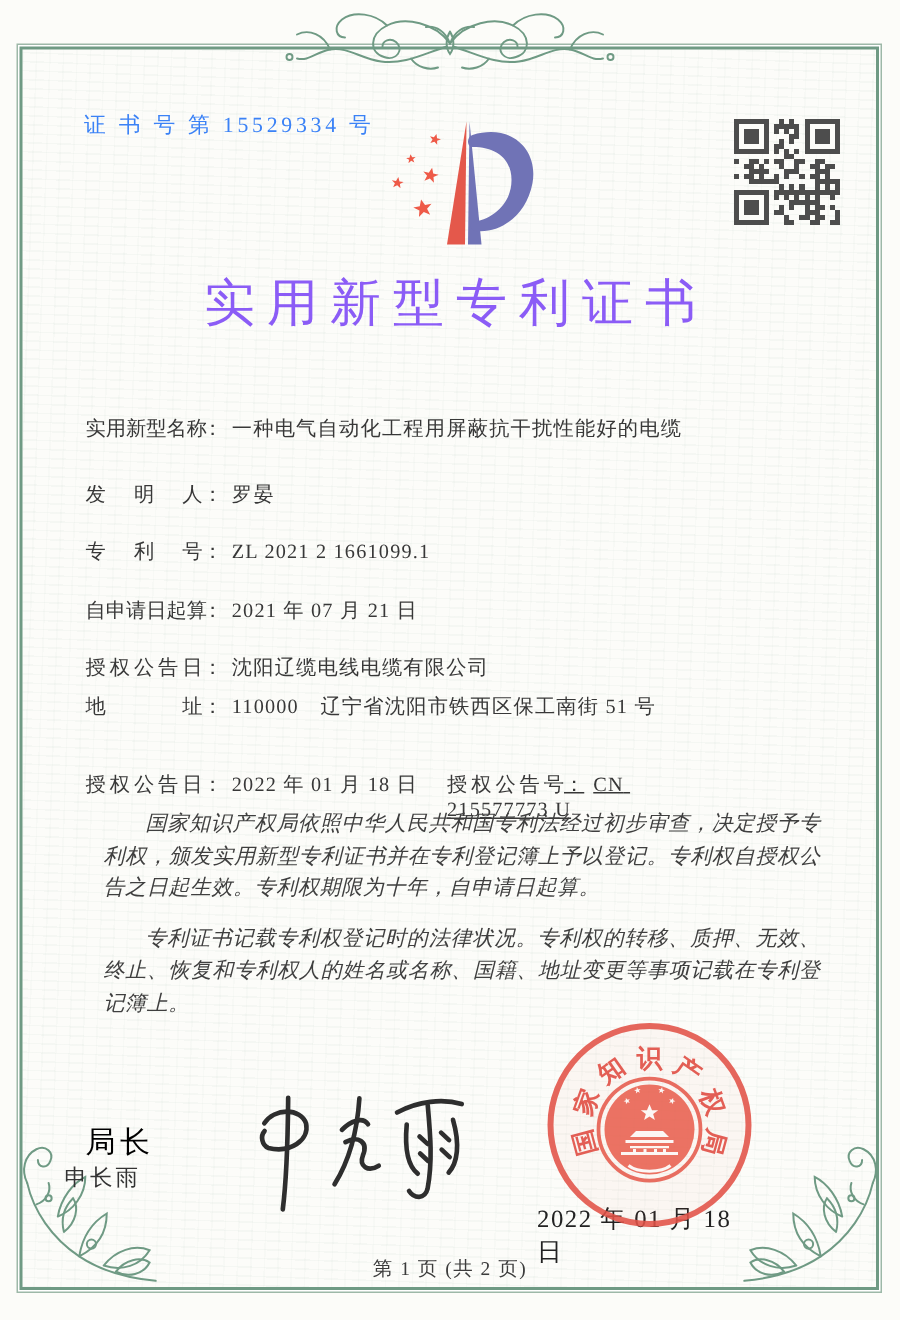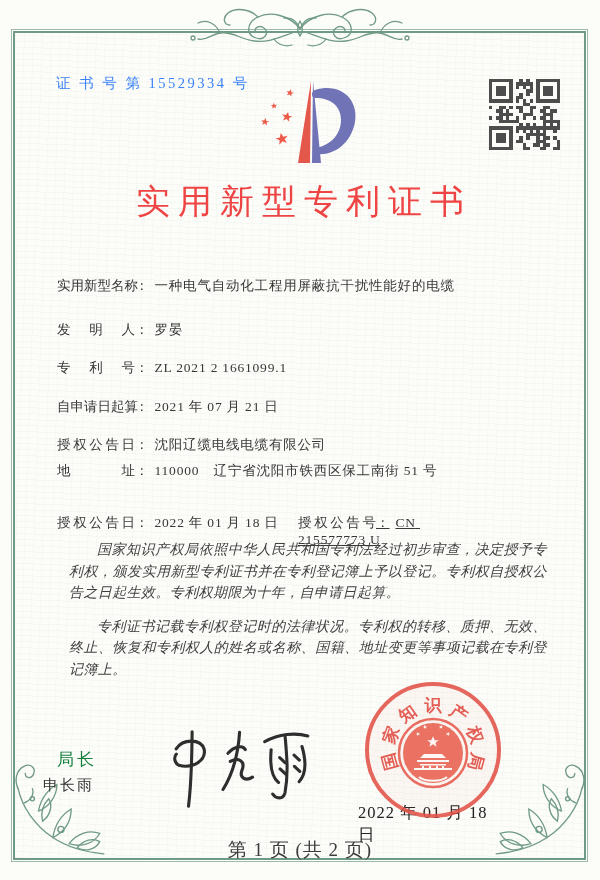--- a/index.html
+++ b/index.html
@@ -14,34 +14,34 @@
     position:absolute;left:13px;top:31px;right:14px;bottom:20px;
     border:2px solid #6f9a84;
     box-shadow:0 0 0 1px #ffffff, 0 0 0 2px #9db8a8;
     background:
       repeating-linear-gradient(2deg, rgba(122,160,140,0.055) 0 1px, rgba(0,0,0,0) 1px 6px),
       repeating-linear-gradient(92deg, rgba(122,160,140,0.035) 0 1px, rgba(0,0,0,0) 1px 9px);
   }
   .cert-no{left:56px;top:74px;font-size:14.5px;letter-spacing:2.5px;color:#3b82f6;}
   .title{
     left:0;right:0;top:179px;text-align:center;
-    font-size:34px;letter-spacing:8px;padding-left:8px;color:#ef4444;font-weight:500;
+    font-size:34px;letter-spacing:8px;padding-left:8px;color:#8b5cf6;font-weight:500;
   }
   .fields{left:57px;top:253px;width:513px;height:270px;}
   .frow{position:absolute;left:0;font-size:13.5px;white-space:nowrap;color:#383838;}
   .frow-right{position:absolute;left:241px;top:0;text-decoration:underline;}
   .jl{display:inline-block;width:78px;text-align:justify;text-align-last:justify;vertical-align:bottom;margin-top:24px;}
   .fval{margin-left:6px;letter-spacing:0.8px;white-space:pre-wrap;}
   .paras{left:57px;top:527px;width:502px;font-size:14px;line-height:21.5px;
          color:#3f3f3f;font-style:italic;letter-spacing:0.4px;text-align:justify;}
   .paras p{margin:12px;text-indent:2em;}
-  .director{left:57px;top:748px;font-size:17px;letter-spacing:3px;color:#15803d;font-family:Liberation Mono, monospace;}
+  .director{left:57px;top:748px;font-size:20px;letter-spacing:3px;color:#000000;font-family:Liberation Mono, monospace;}
   .director-name{left:43px;top:776px;font-size:15px;letter-spacing:2px;color:#333;}
   .seal-date{left:358px;top:802px;width:150px;font-size:16.5px;letter-spacing:1px;color:#222;z-index:3;}
-  .footer{left:0;right:0;top:837px;text-align:center;font-size:19px;color:#3c3c3c;letter-spacing:1px;}
+  .footer{left:0;right:0;top:837px;text-align:center;font-size:13px;color:#3c3c3c;letter-spacing:1px;}
   .seal-box{left:362px;top:679px;z-index:4;opacity:0.88;}
   .seal-char{font-size:17px;font-weight:bold;fill:#e0493f;text-anchor:middle;
              font-family:"Liberation Serif","DejaVu Serif",serif;}
   .sig-box{left:150px;top:722px;z-index:2;}
   .green-stroke{stroke:#6f9a84;fill:none;stroke-width:1.3;stroke-linecap:round;}
 </style>
 </head>
 <body>
 
 <div class="page">

